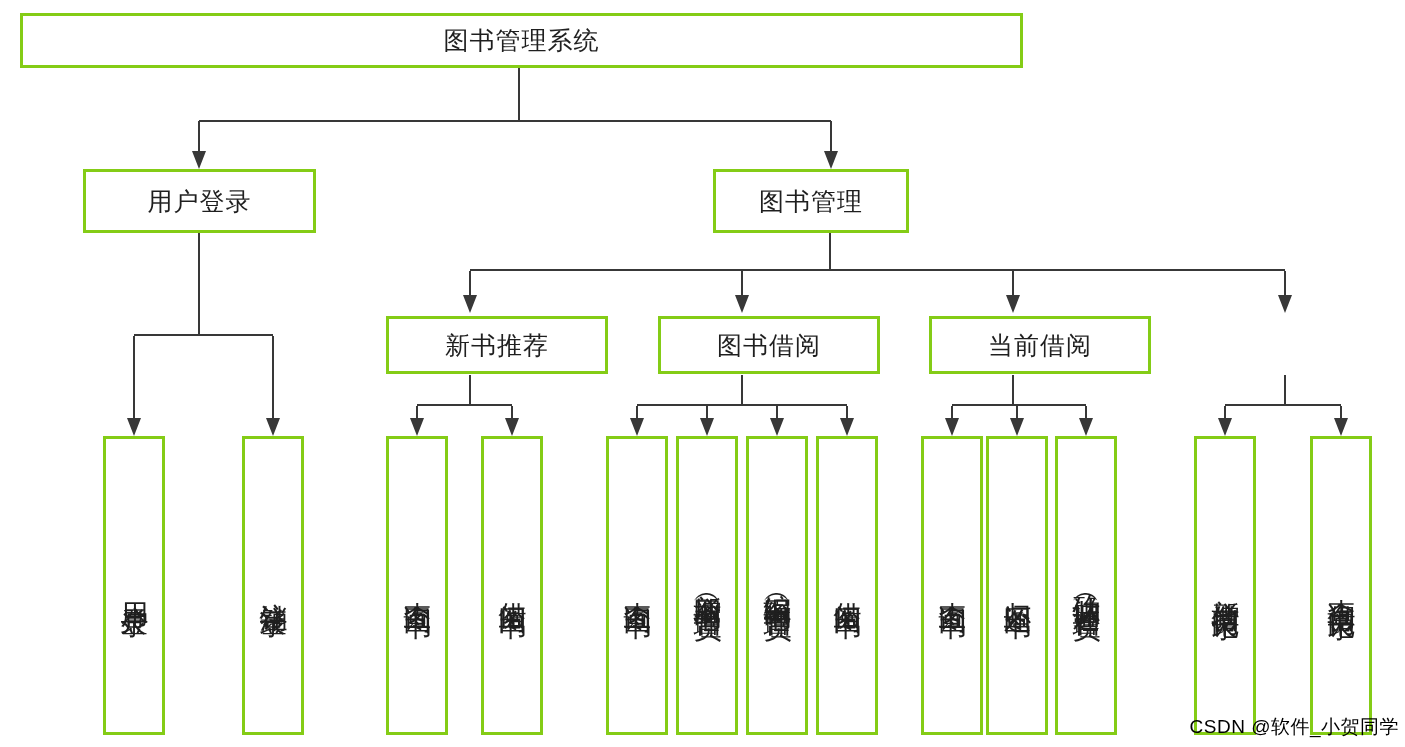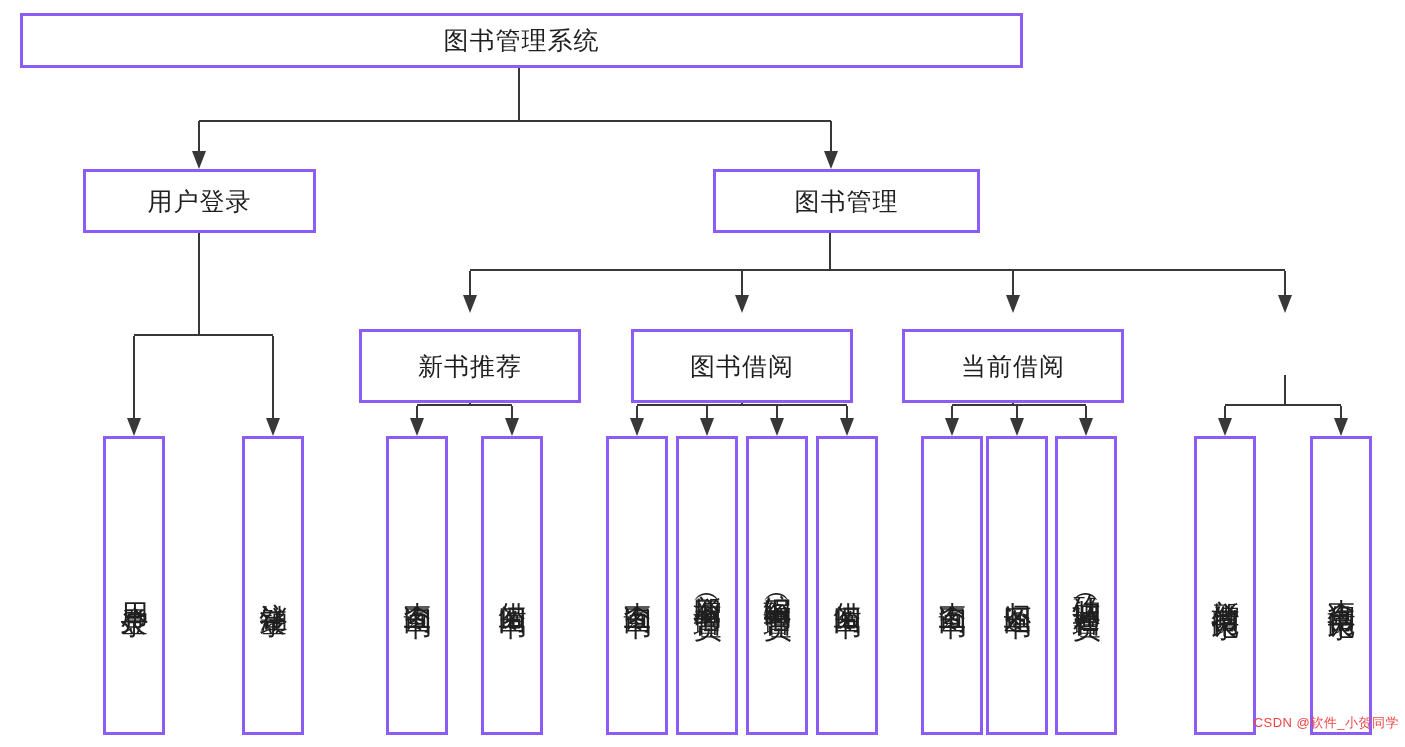--- a/index.html
+++ b/index.html
@@ -12,21 +12,21 @@
     overflow: hidden;
   }
   #connectors {
     position: absolute;
     left: 0; top: 0;
     pointer-events: none;
   }
   .node {
     position: absolute;
     box-sizing: border-box;
-    border: 3px solid #8b5cf6;
+    border: 3px solid #84cc16;
     background: #ffffff;
     display: flex;
     align-items: center;
     justify-content: center;
     color: #1f1f1f;
     font-size: 25px;
     letter-spacing: 1px;
     white-space: nowrap;
     z-index: 2;
   }
@@ -36,23 +36,23 @@
     text-orientation: mixed;
     font-size: 28px;
     letter-spacing: 3px;
     line-height: 1;
     white-space: nowrap;
   }
   
   #root   { left: 20px;  top: 13px;  width: 1003px; height: 55px; }
   
   #l2-user { left: 83px;  top: 169px; width: 233px; height: 64px; }
-  #l2-book { left: 713px; top: 169px; width: 267px; height: 64px; }
+  #l2-book { left: 713px; top: 169px; width: 196px; height: 64px; }
   
-  .l3 { top: 329px; width: 222px; height: 74px; }
+  .l3 { top: 316px; width: 222px; height: 58px; margin-left: 27px; }
   #l3-newbook { left: 359px; }
   #l3-borrow  { left: 631px; }
   #l3-current { left: 902px; }
   #l3-records { left: 1174px; }
   
   .leaf { top: 436px; width: 62px; height: 299px; }
   #leaf-u1 { left: 103px; }
   #leaf-u2 { left: 242px; }
   #leaf-n1 { left: 386px; }
   #leaf-n2 { left: 481px; }
@@ -62,22 +62,22 @@
   #leaf-b4 { left: 816px; }
   #leaf-c1 { left: 921px; }
   #leaf-c2 { left: 986px; }
   #leaf-c3 { left: 1055px; }
   #leaf-r1 { left: 1194px; }
   #leaf-r2 { left: 1310px; }
   #watermark {
     position: absolute;
     right: 6px;
     top: 714px;
-    font-size: 13px;
-    color: #ef4444;
+    font-size: 19px;
+    color: #000000;
     letter-spacing: 0.5px;
     z-index: 5;
     white-space: nowrap;
   }
 </style>
 </head>
 <body>
 
 <div id="canvas">
 

